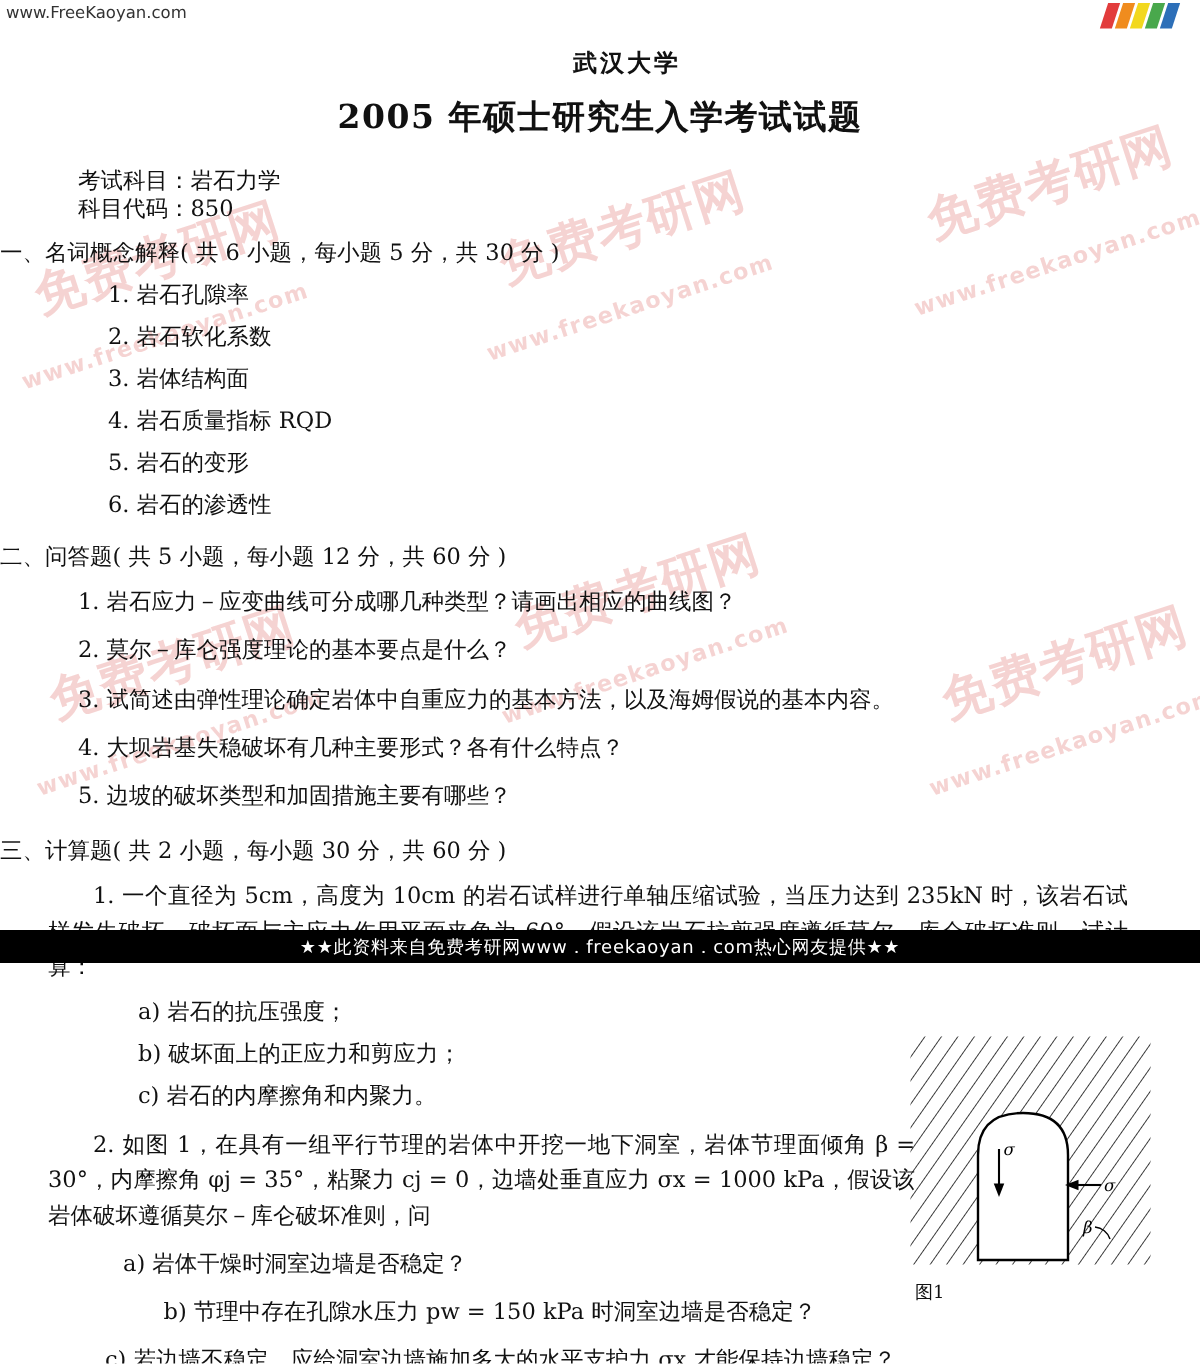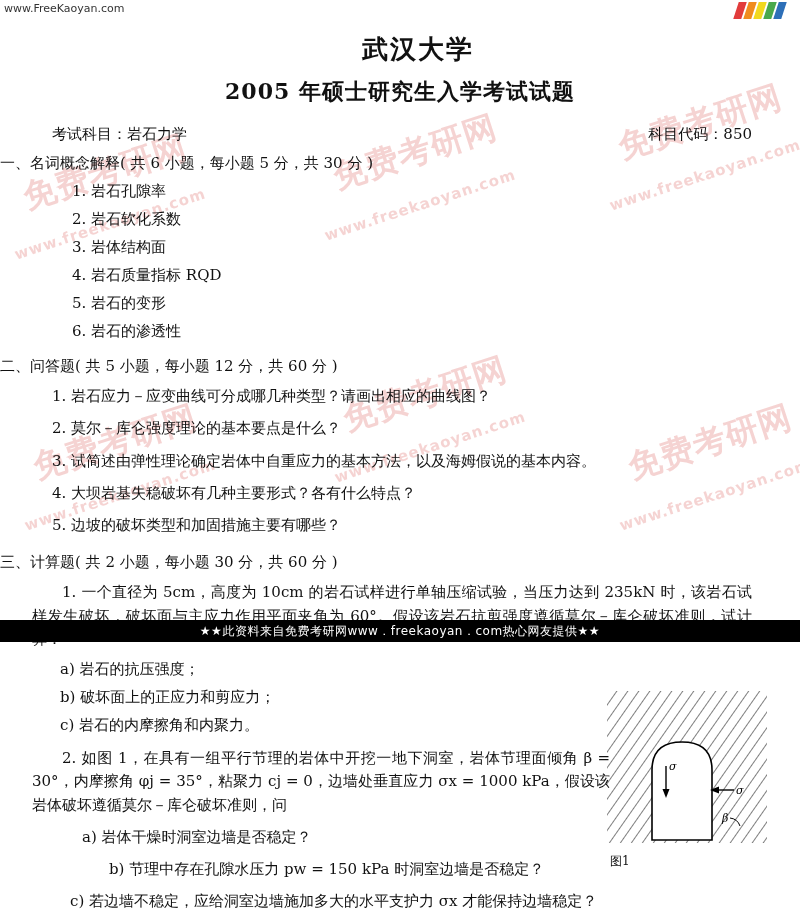--- a/index.html
+++ b/index.html
@@ -71,50 +71,51 @@
 
   
   .doc {
     position: absolute;
     left: 0; top: 0;
     width: 800px;
     z-index: 10;
   }
   .title-main {
     text-align: center;
-    font-size: 26px;
+    font-size: 16px;
     font-weight: bold;
     margin-top: 32px;
     letter-spacing: 2px;
     margin-left: 36px;
   }
   .title-sub {
     text-align: center;
     font-size: 22px;
     font-weight: bold;
     margin-top: 10px;
     letter-spacing: 1px;
   }
   .metarow {
     margin-top: 18px;
     padding: 0 48px 0 52px;
     display: flex;
     justify-content: space-between;
     font-size: 15px;
+    flex-direction: column;
   }
   .section-head {
     margin-top: 10px;
     font-size: 15px;
   }
   .item {
     font-size: 15px;
     padding-left: 72px;
     margin-top: 9px;
   }
-  .item.lvl2 { padding-left: 60px; }
+  .item.lvl2 { padding-left: 92px; }
   .para {
     font-size: 15px;
     padding-left: 32px;
     padding-right: 48px;
     margin-top: 9px;
     line-height: 1.55;
     text-align: justify;
   }
   .para.indent { text-indent: 30px; }
   .para.hang { padding-left: 70px; text-indent: -18px; }

